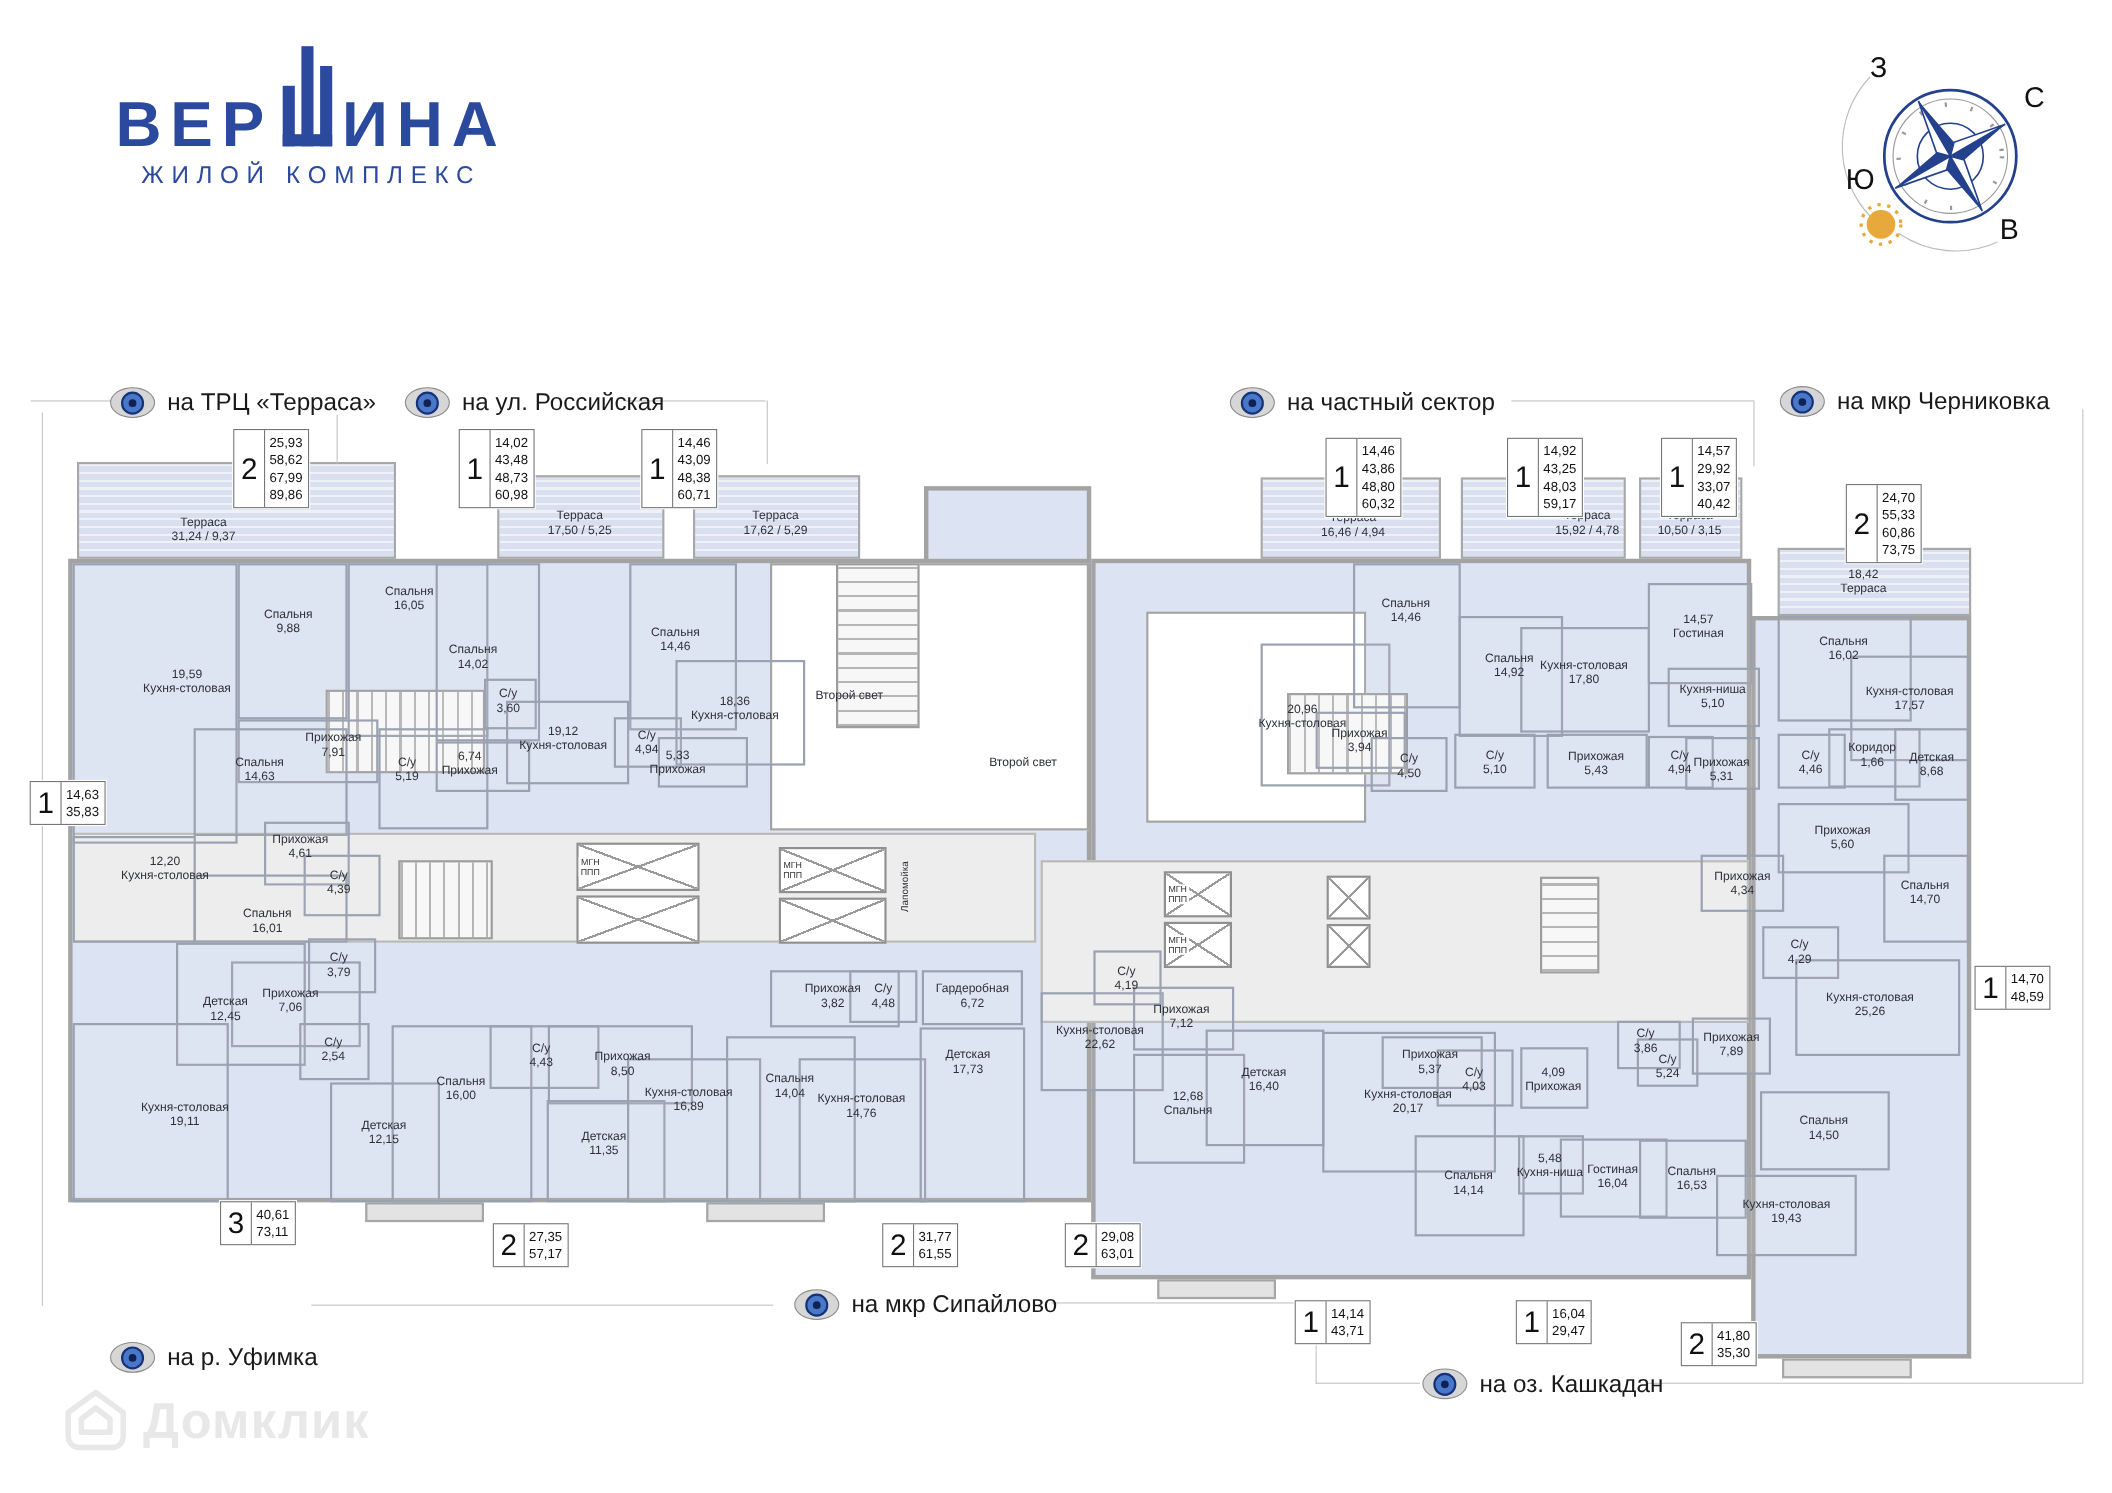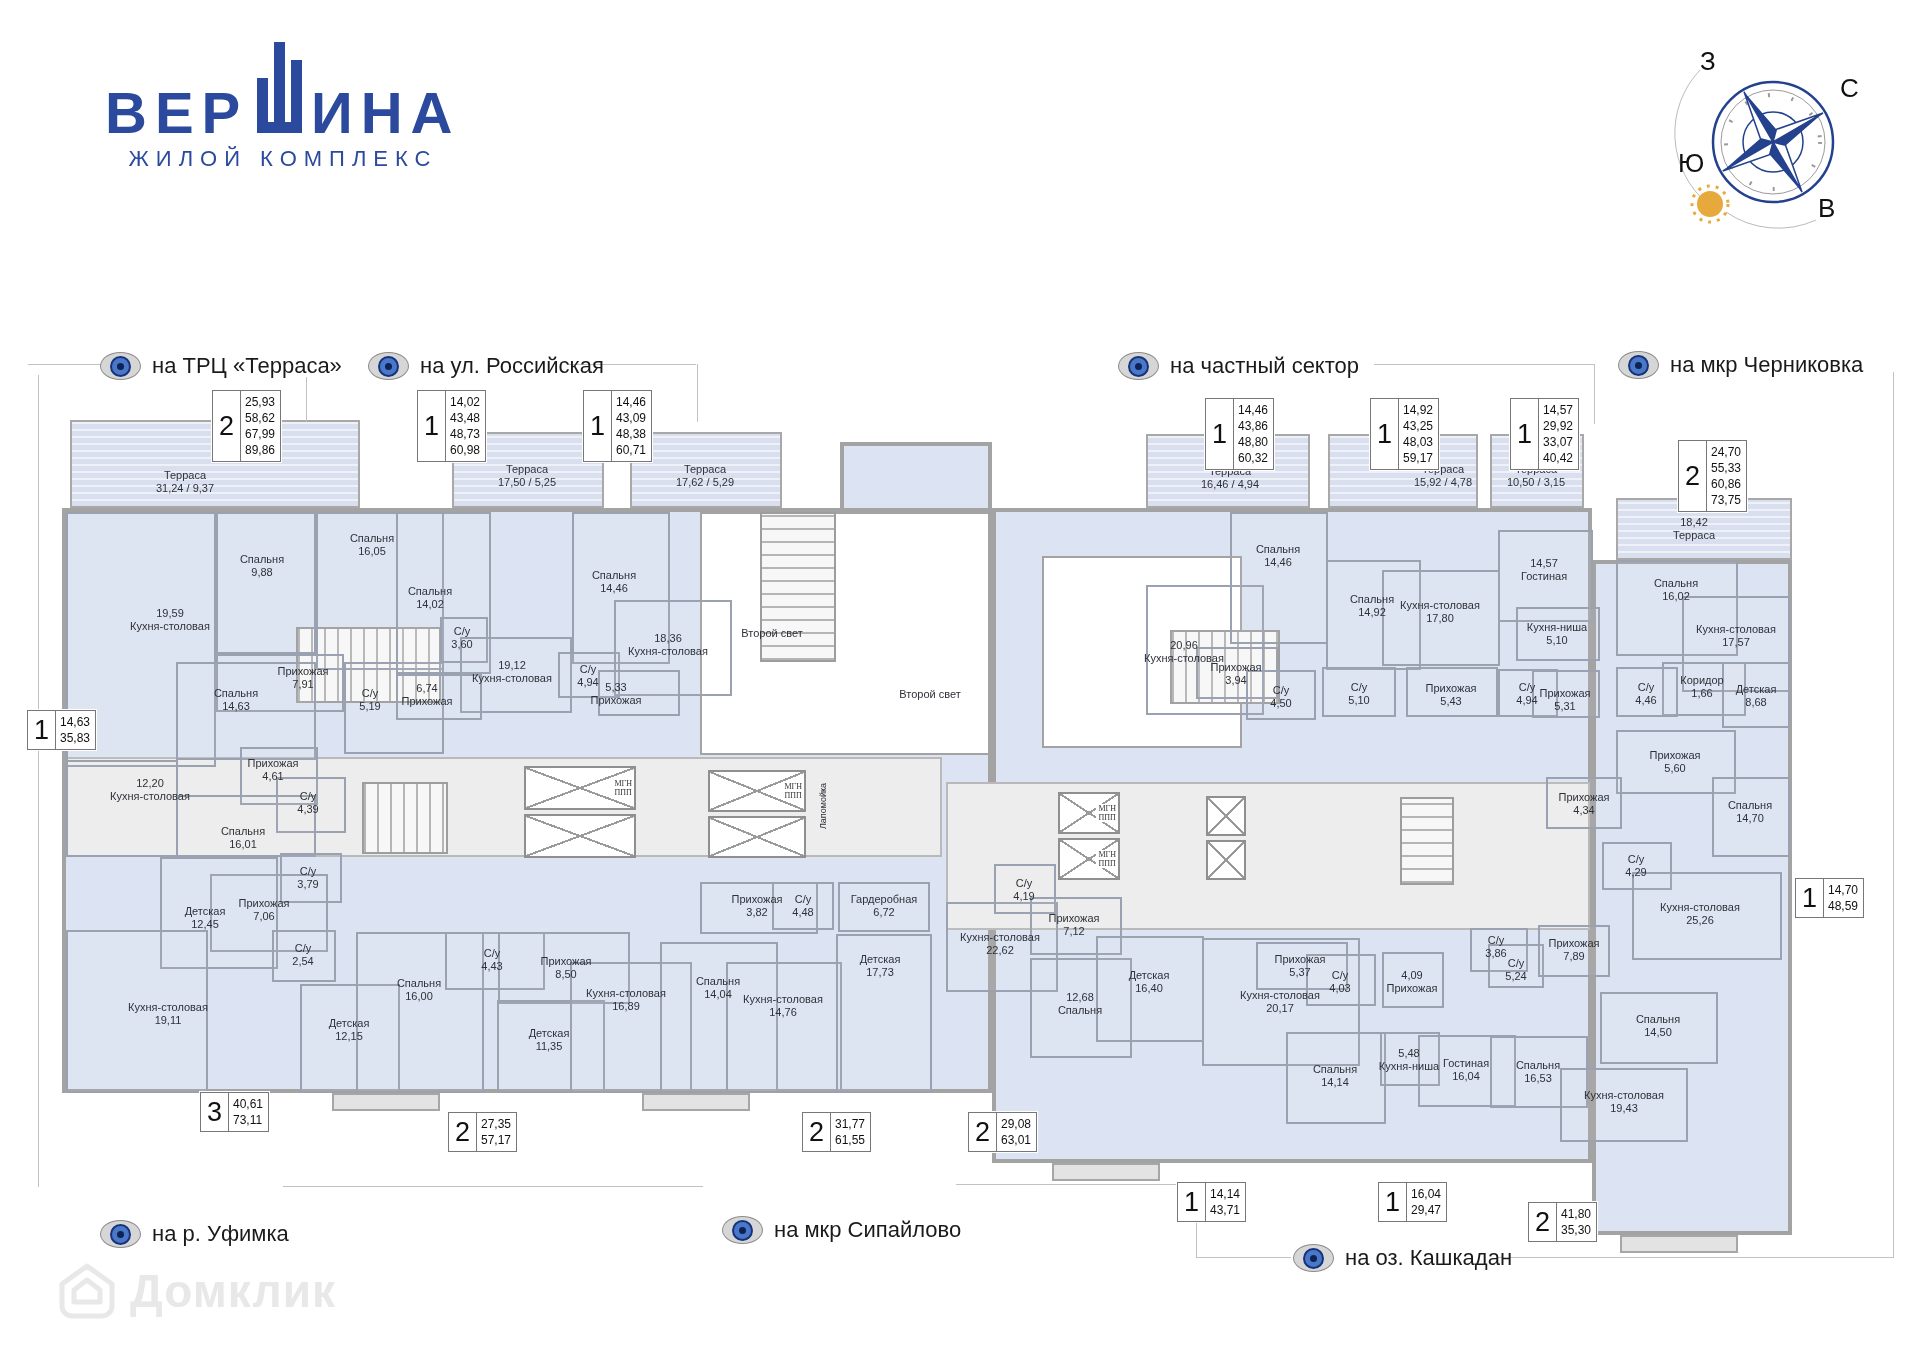--- a/index.html
+++ b/index.html
@@ -12,21 +12,21 @@
   .z{position:absolute;box-sizing:border-box;}
   .z-base{background:#dce3f2;border:4px solid #a3a3a3;}
   .z-corr{background:#ededed;border:2px solid #b9b9b9;}
   .z-white{background:#ffffff;border:2px solid #a3a3a3;}
   .z-terr{background:repeating-linear-gradient(0deg,#d9dfef 0 5px,#eef1f8 5px 7px);border:2px solid #a8a8a8;}
   .z-stairs-h{background:#f7f7f7;background-image:repeating-linear-gradient(90deg,#b5b5b5 0 2px,transparent 2px 13px);border:2px solid #9d9d9d;}
   .z-stairs-v{background:#f7f7f7;background-image:repeating-linear-gradient(0deg,#b5b5b5 0 2px,transparent 2px 13px);border:2px solid #9d9d9d;}
   .z-lift{background:#fff;border:2px solid #8f8f8f;
      background-image:linear-gradient(to top right,transparent calc(50% - 1px),#9a9a9a calc(50% - 1px),#9a9a9a calc(50% + 1px),transparent calc(50% + 1px)),
                       linear-gradient(to bottom right,transparent calc(50% - 1px),#9a9a9a calc(50% - 1px),#9a9a9a calc(50% + 1px),transparent calc(50% + 1px));
-     display:flex;align-items:center;justify-content:flex-end;font-family:Liberation Serif, serif;}
+     display:flex;align-items:center;justify-content:flex-start;}
   .z-lift span{background:#fff;font-size:8px;line-height:9px;color:#333;text-align:center;padding:0 2px;white-space:pre;}
   .z-div{border:2px solid #9aa1b0;background:rgba(255,255,255,0.05);}
   .z-tab{background:#e3e3e3;border:2px solid #a6a6a6;}
   
   .room-label{position:absolute;transform:translate(-50%,-50%);text-align:center;
       font-size:11px;line-height:13px;color:#2e3138;white-space:pre;}
   .room-label.v{transform:translate(-50%,-50%) rotate(-90deg);font-size:9px;}
   
   .apt-box{position:absolute;display:flex;background:#fff;border:1px solid #777;box-shadow:0 0 0 1px #fff;}
   .apt-box .n{width:27px;display:flex;align-items:center;justify-content:center;
@@ -553,21 +553,21 @@
       <div class="txt">на мкр Черниковка</div>
     </div>
     <div class="dir" style="left: 100px; top: 1220px; justify-content: space-between;">
       <div class="eye">
         <div class="iris">
           <div class="pupil"></div>
         </div>
       </div>
       <div class="txt">на р. Уфимка</div>
     </div>
-    <div class="dir" style="left: 722px; top: 1216px;">
+    <div class="dir" style="left: 722px; top: 1172px;">
       <div class="eye">
         <div class="iris">
           <div class="pupil"></div>
         </div>
       </div>
       <div class="txt">на мкр Сипайлово</div>
     </div>
     <div class="dir" style="left: 1293px; top: 1244px;">
       <div class="eye">
         <div class="iris">

